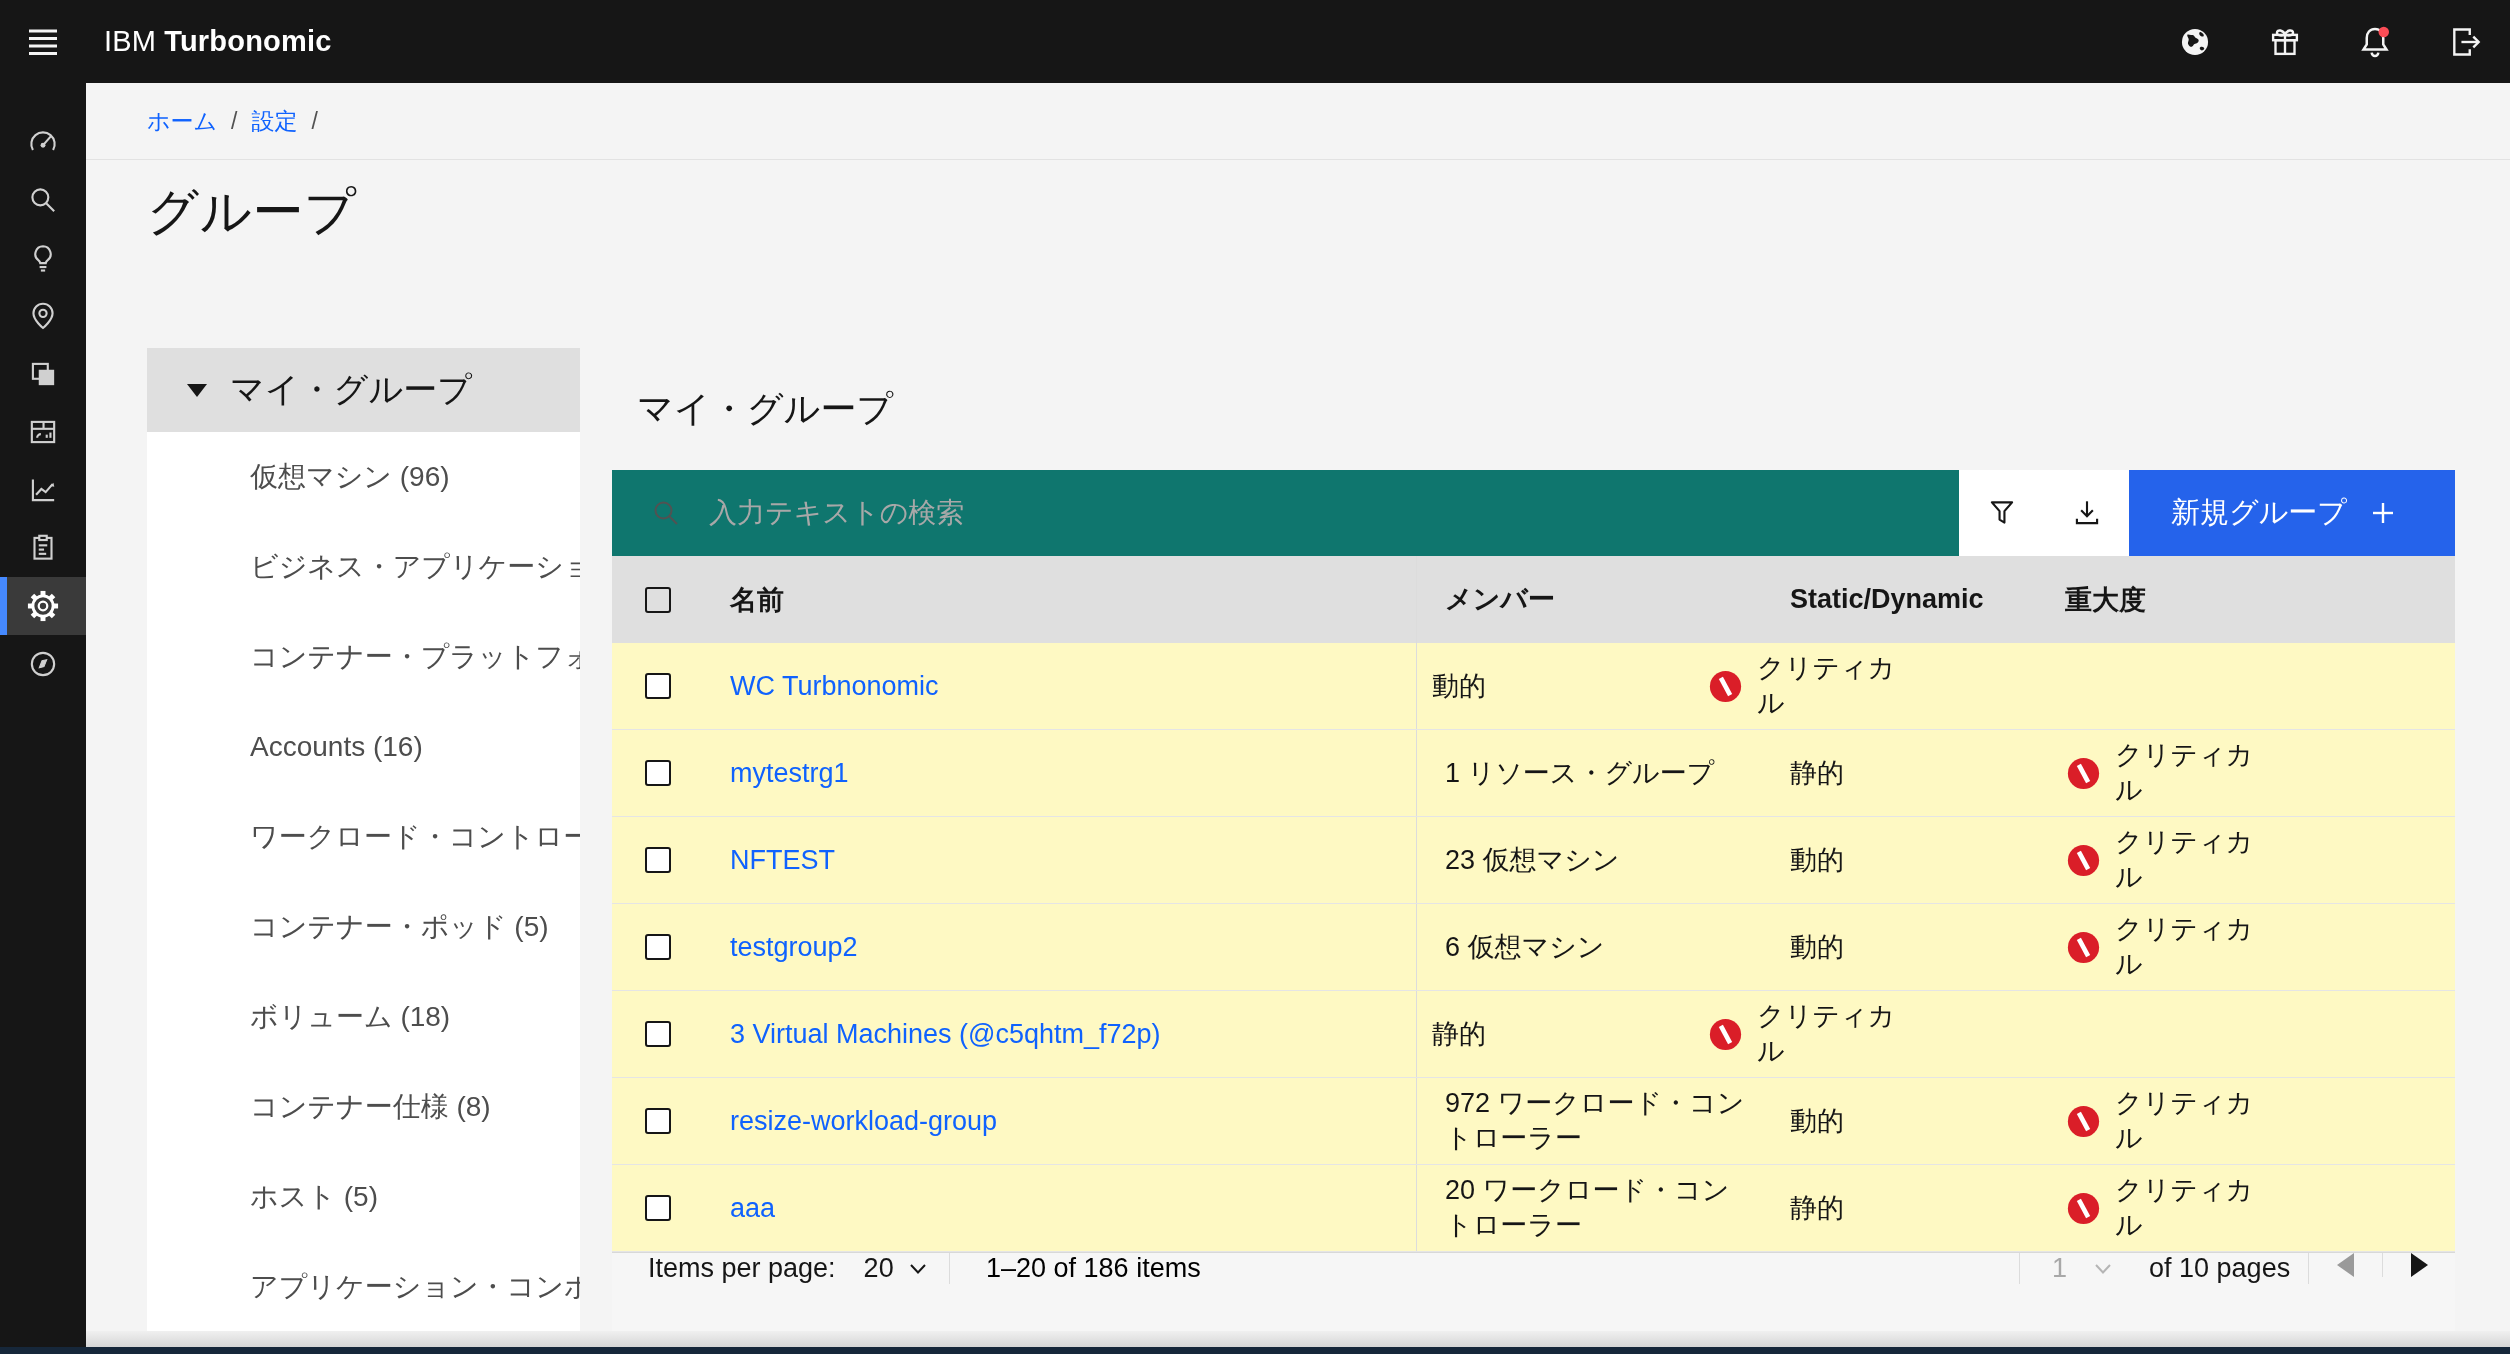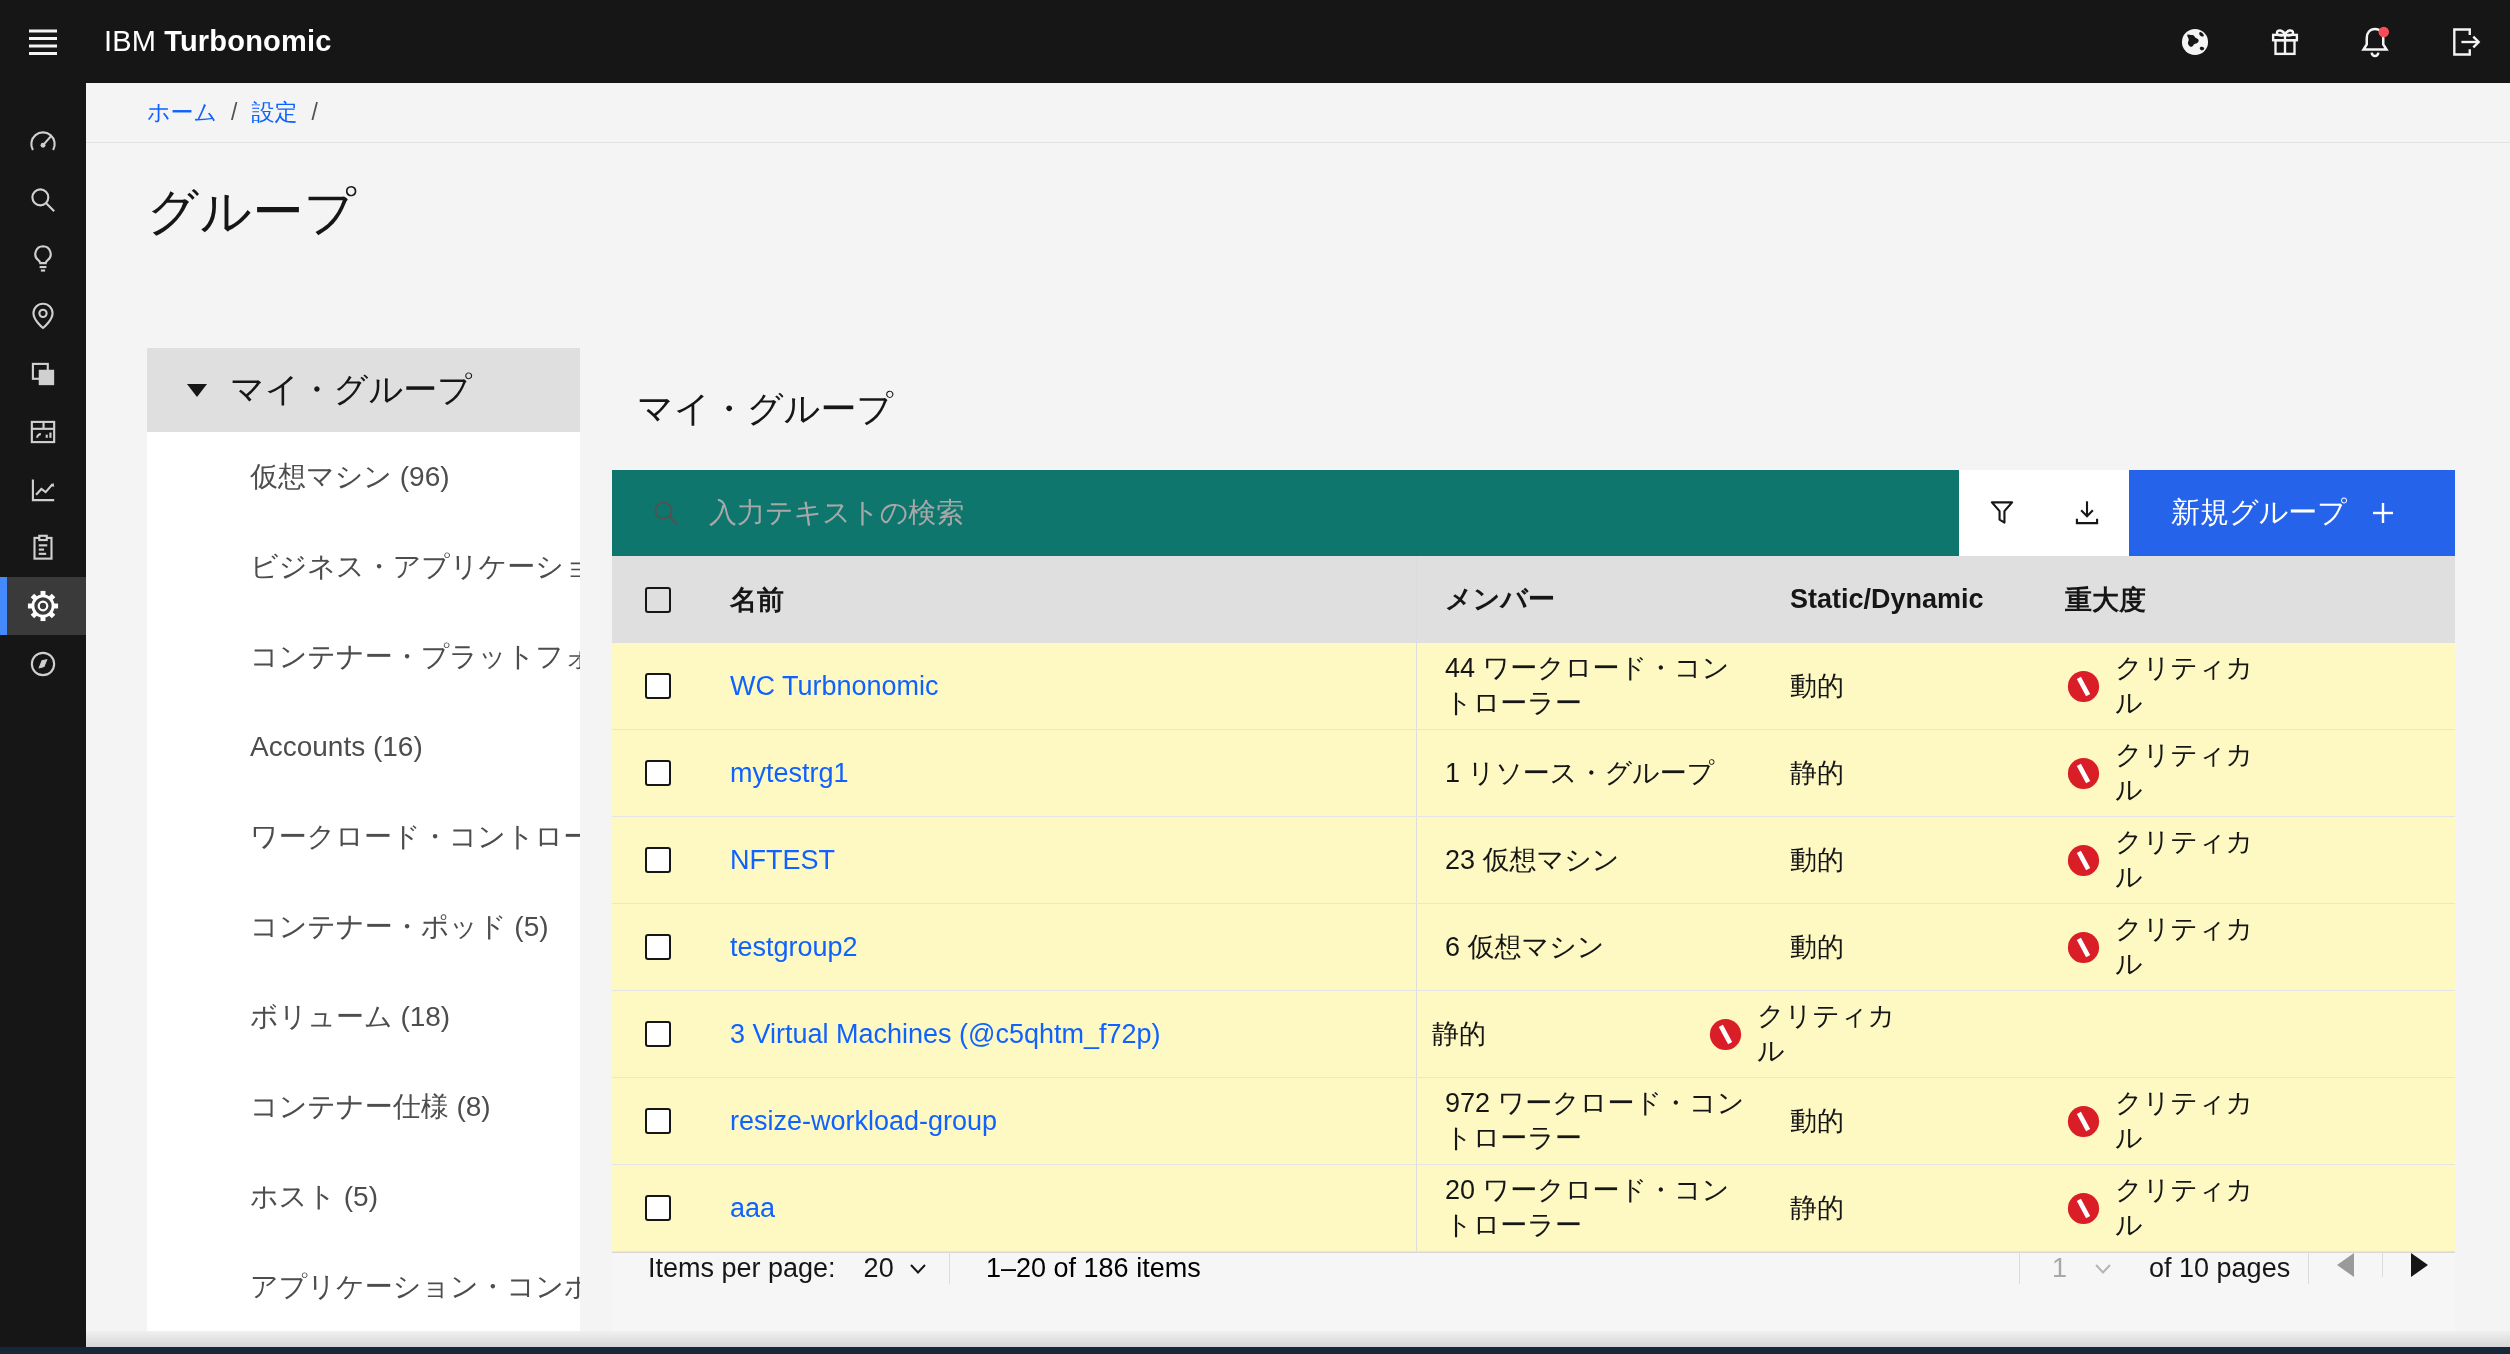--- a/index.html
+++ b/index.html
@@ -18,21 +18,21 @@
   .h-icon-btn svg { display:block; }
 
   
   .side-nav { position:absolute; left:0; top:83px; width:86px; height:1265px; background:#161616; z-index:20; padding-top:30px; }
   .nav-item { width:86px; height:58px; display:flex; align-items:center; justify-content:center; color:#d0d0d0; cursor:pointer; position:relative; }
   .nav-item svg { display:block; }
   .nav-item.active { background:#3a3a3a; color:#ffffff; }
   .nav-item.active::before { content:""; position:absolute; left:0; top:0; width:7px; height:100%; background:#4589ff; }
 
   
-  .crumb-bar { position:absolute; left:86px; top:83px; width:2424px; height:60px; border-bottom:1px solid #e2e2e2; display:flex; align-items:center; padding-left:61px; font-size:23px; }
+  .crumb-bar { position:absolute; left:86px; top:83px; width:2424px; height:77px; border-bottom:1px solid #e2e2e2; display:flex; align-items:center; padding-left:61px; font-size:23px; }
   .crumb-link { color:#0f62fe; text-decoration:none; cursor:pointer; }
   .crumb-sep { color:#525252; margin:0 14px; }
   .page-title { position:absolute; left:147px; top:178px; font-size:51px; font-weight:400; color:#161616; letter-spacing:.5px; }
 
   
   .tree-panel { position:absolute; left:147px; top:348px; width:433px; height:999px; background:#ffffff; overflow:hidden; }
   .tree-header { height:84px; background:#dfdfdf; display:flex; align-items:center; padding-left:40px; cursor:pointer; }
   .tree-caret { width:0; height:0; border-left:10px solid transparent; border-right:10px solid transparent; border-top:13px solid #161616; margin-right:23px; }
   .tree-header-label { font-size:34px; color:#161616; }
   .tree-item { height:90px; display:flex; align-items:center; padding-left:103px; font-size:28px; color:#4d4d4d; cursor:pointer; white-space:nowrap; overflow:hidden; }
@@ -330,23 +330,20 @@
     </div>
 
     <div>
 
         <div class="trow">
           <div class="cell c-name">
             <span class="checkbox"></span>
             <span class="name-gap"></span>
             <a class="link">WC Turbnonomic</a>
           </div>
-          <div class="cell c-member">
-            <span>44 ワークロード・コントローラー</span>
-          </div>
           <div class="cell c-type">
             <span>動的</span>
           </div>
           <div class="cell c-sev">
             <svg class="sev-icon" width="37" height="37" viewBox="0 0 32 32">
               <circle cx="16" cy="16" r="13.5" fill="#da1e28"></circle>
               <line x1="12" y1="8.5" x2="20" y2="23.5" stroke="#ffffff" stroke-width="4"></line>
             </svg>
             <span class="sev-label">クリティカル</span>
           </div>

